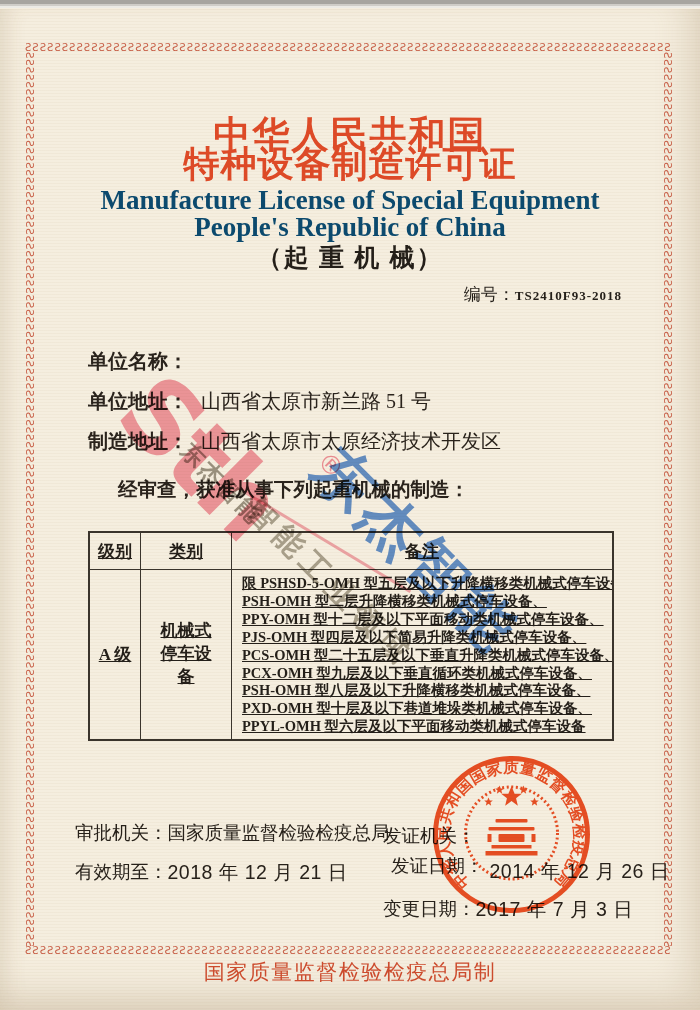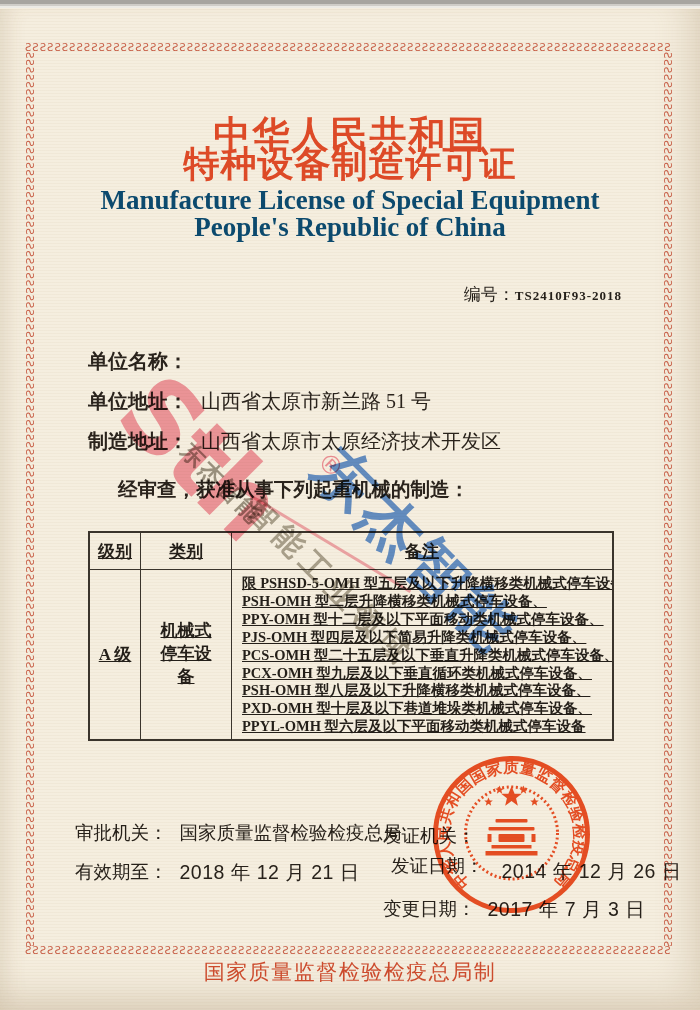--- a/index.html
+++ b/index.html
@@ -60,21 +60,21 @@
   .cell{border-right:1.5px solid #3a342c;border-bottom:1.5px solid #3a342c;
     display:flex;align-items:center;justify-content:center;font-size:17px;font-weight:600;}
   .cell.last-col{border-right:none;}
   .cell.last-row{border-bottom:none;}
   .cat-cell{line-height:1.35;text-align:center;padding:0 13px;}
   .remarks-cell{
     display:block;padding:5px 4px 4px 10px;overflow:hidden;
     font-size:14.5px;font-weight:600;line-height:17.9px;white-space:nowrap;
   }
 
-  .bfield{position:absolute;display:flex;gap:12px;color:#27211a;font-size:18.5px;white-space:nowrap;}
+  .bfield{position:absolute;display:flex;color:#27211a;font-size:18.5px;white-space:nowrap;}
   .bfield .date{font-family:"Liberation Sans","DejaVu Sans",sans-serif;font-size:19.5px;letter-spacing:.5px;}
   #f-approve{left:75px;top:820px;}
   #f-valid{left:75px;top:859px;}
   #f-issuer{left:383px;top:823px;}
   #f-issued{left:391px;top:853px;}
   #f-issued .date{margin-top:5px;margin-left:6px;}
   #f-changed{left:383px;top:896px;}
   #footer-print{top:958px;color:#cc4b2d;font-size:21px;letter-spacing:1.5px;}
 
   
@@ -101,20 +101,21 @@
     <div class="b-strip b-top">ƧƧƧƧƧƧƧƧƧƧƧƧƧƧƧƧƧƧƧƧƧƧƧƧƧƧƧƧƧƧƧƧƧƧƧƧƧƧƧƧƧƧƧƧƧƧƧƧƧƧƧƧƧƧƧƧƧƧƧƧƧƧƧƧƧƧƧƧƧƧƧƧƧƧƧƧƧƧƧƧƧƧƧƧƧƧƧƧƧƧƧƧƧƧƧ</div>
     <div class="b-strip b-bottom">ƧƧƧƧƧƧƧƧƧƧƧƧƧƧƧƧƧƧƧƧƧƧƧƧƧƧƧƧƧƧƧƧƧƧƧƧƧƧƧƧƧƧƧƧƧƧƧƧƧƧƧƧƧƧƧƧƧƧƧƧƧƧƧƧƧƧƧƧƧƧƧƧƧƧƧƧƧƧƧƧƧƧƧƧƧƧƧƧƧƧƧƧƧƧƧ</div>
     <div class="b-strip b-left">ƧƧƧƧƧƧƧƧƧƧƧƧƧƧƧƧƧƧƧƧƧƧƧƧƧƧƧƧƧƧƧƧƧƧƧƧƧƧƧƧƧƧƧƧƧƧƧƧƧƧƧƧƧƧƧƧƧƧƧƧƧƧƧƧƧƧƧƧƧƧƧƧƧƧƧƧƧƧƧƧƧƧƧƧƧƧƧƧƧƧƧƧƧƧƧƧƧƧƧƧƧƧƧƧƧƧƧƧƧƧƧƧƧƧƧƧƧƧƧƧƧƧƧƧƧ</div>
     <div class="b-strip b-right">ƧƧƧƧƧƧƧƧƧƧƧƧƧƧƧƧƧƧƧƧƧƧƧƧƧƧƧƧƧƧƧƧƧƧƧƧƧƧƧƧƧƧƧƧƧƧƧƧƧƧƧƧƧƧƧƧƧƧƧƧƧƧƧƧƧƧƧƧƧƧƧƧƧƧƧƧƧƧƧƧƧƧƧƧƧƧƧƧƧƧƧƧƧƧƧƧƧƧƧƧƧƧƧƧƧƧƧƧƧƧƧƧƧƧƧƧƧƧƧƧƧƧƧƧƧ</div>
   </div>
 
   <div id="title-cn1" class="center t-cn">中华人民共和国</div>
   <div id="title-cn2" class="center t-cn">特种设备制造许可证</div>
   <div id="title-en1" class="center t-en">Manufacture License of Special Equipment</div>
   <div id="title-en2" class="center t-en">People's Republic of China</div>
+  <div id="cat-line" class="center">（起 重 机 械）</div>
 
   <div id="license-no">
     <span class="no-label">编号：</span><span class="no-value">TS2410F93-2018</span>
   </div>
 
   <div id="info-0" class="info-row">
     <span class="info-label">单位名称：</span>
   </div>
   <div id="info-1" class="info-row">
     <span class="info-label">单位地址：</span>

